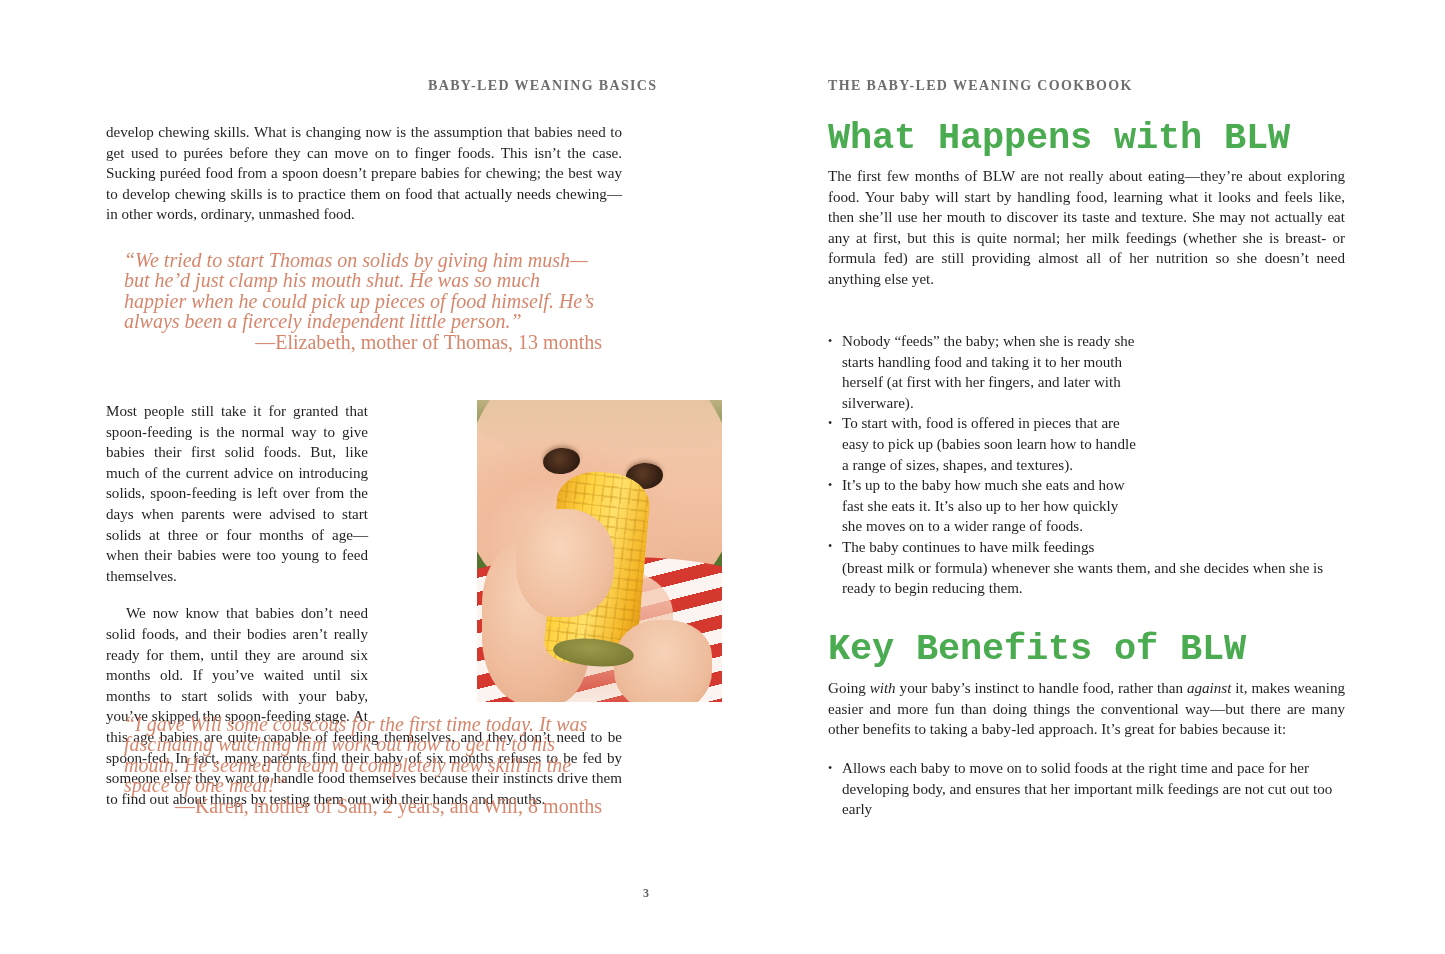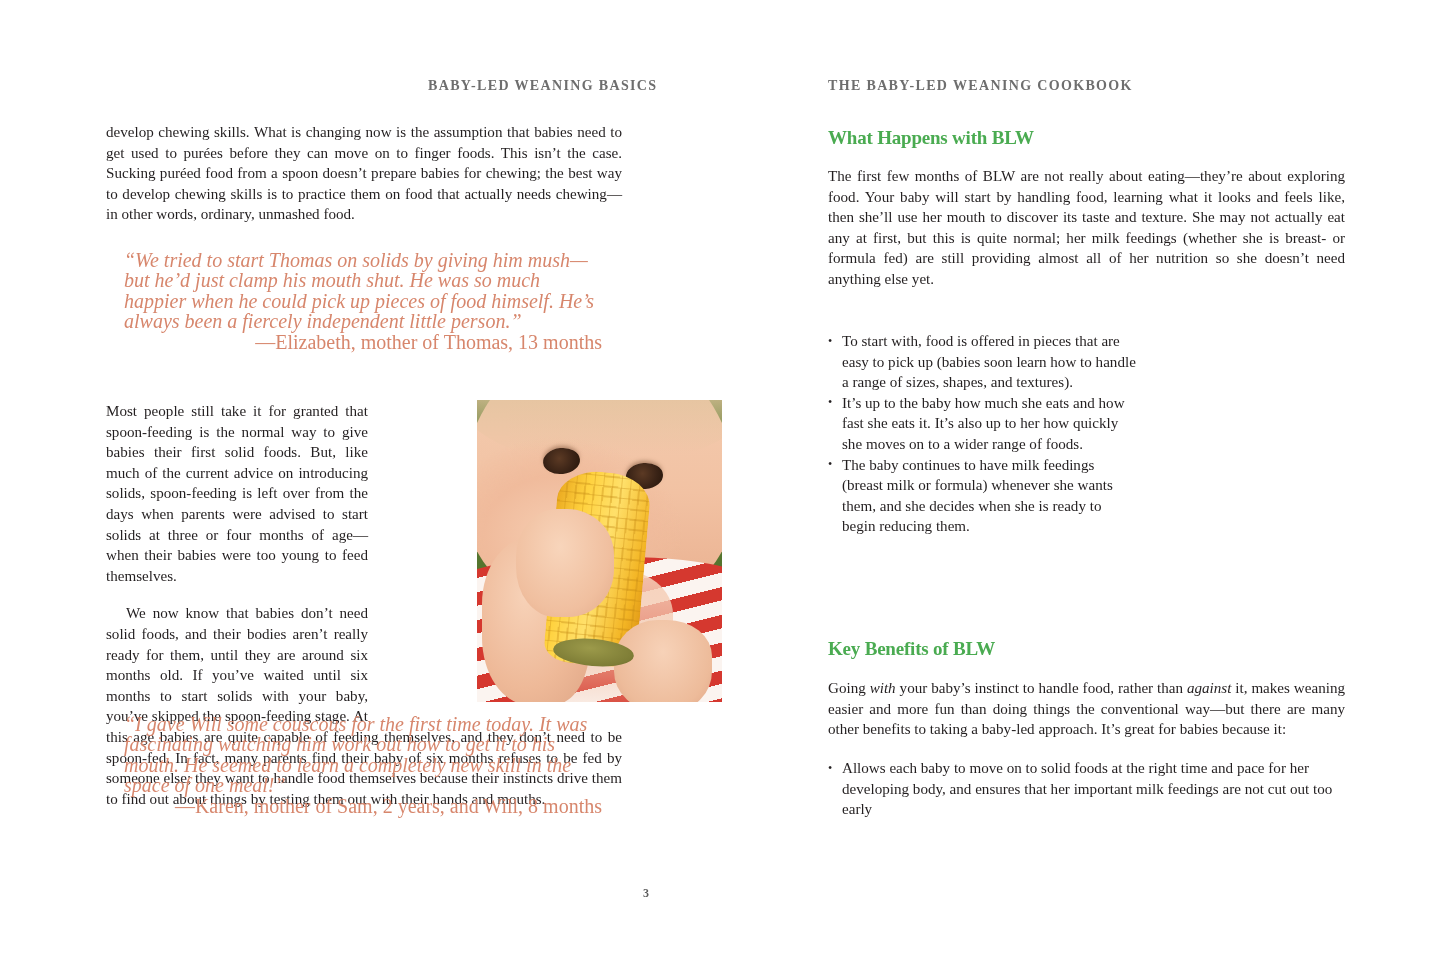--- a/index.html
+++ b/index.html
@@ -59,23 +59,23 @@
   .page-left .textcol  { left: 106px; width: 516px; }
   .page-right .textcol { left: 106px; width: 517px; }
 
   p { margin: 0; }
   p + p { margin-top: 17px; }
   .indent { text-indent: 20px; }
 
   
   .h-section {
     position: absolute;
-    font-family: Liberation Serif, serif;
+    font-family: Liberation Mono, monospace;
     font-weight: 700;
-    font-size: 19px;
+    font-size: 37px;
     line-height: 32px;
     letter-spacing: -0.2px;
     color: #4aab51;
     white-space: nowrap;
   }
 
   
   .quote {
     position: absolute;
     color: #d7866c;
@@ -291,20 +291,21 @@
     <div class="h-section" style="left:106px; top:122px;">What Happens with BLW</div>
 
     <div class="textcol" style="top:166px; width:517px;">
       <p>The first few months of BLW are not really about eating—they’re about exploring food. Your baby will start by handling food, learning what it looks and feels like, then she’ll use her mouth to discover its taste and texture. She may not actually eat any at first, but this is quite normal; her milk feedings (whether she is breast- or formula fed) are still providing almost all of her nutrition so she doesn’t need anything else yet.</p>
     </div>
 
 
     <div class="textcol" style="top:331px; width:517px; text-align:left;">
       <div style="float:right; width:209px; height:218px; shape-outside:inset(0); margin:0;"></div>
       <ul class="bullets">
+        <li>Nobody “feeds” the baby; when she is ready she starts handling food and taking it to her mouth herself (at first with her fingers, and later with silverware).</li>
         <li>To start with, food is offered in pieces that are easy to pick up (babies soon learn how to handle a range of sizes, shapes, and textures).</li>
         <li>It’s up to the baby how much she eats and how fast she eats it. It’s also up to her how quickly she moves on to a wider range of foods.</li>
         <li>The baby continues to have milk feedings (breast milk or formula) whenever she wants them, and she decides when she is ready to begin reducing them.</li>
       </ul>
     </div>
 
     <div class="h-section" style="left:106px; top:633px;">Key Benefits of BLW</div>
 
     <div class="textcol" style="top:678px; width:517px;">
       <p><span>Going </span><em>with</em><span> your baby’s instinct to handle food, rather than </span><em>against</em><span> it, makes weaning easier and more fun than doing things the conventional way—but there are many other benefits to taking a baby-led approach. It’s great for babies because it:</span></p>

